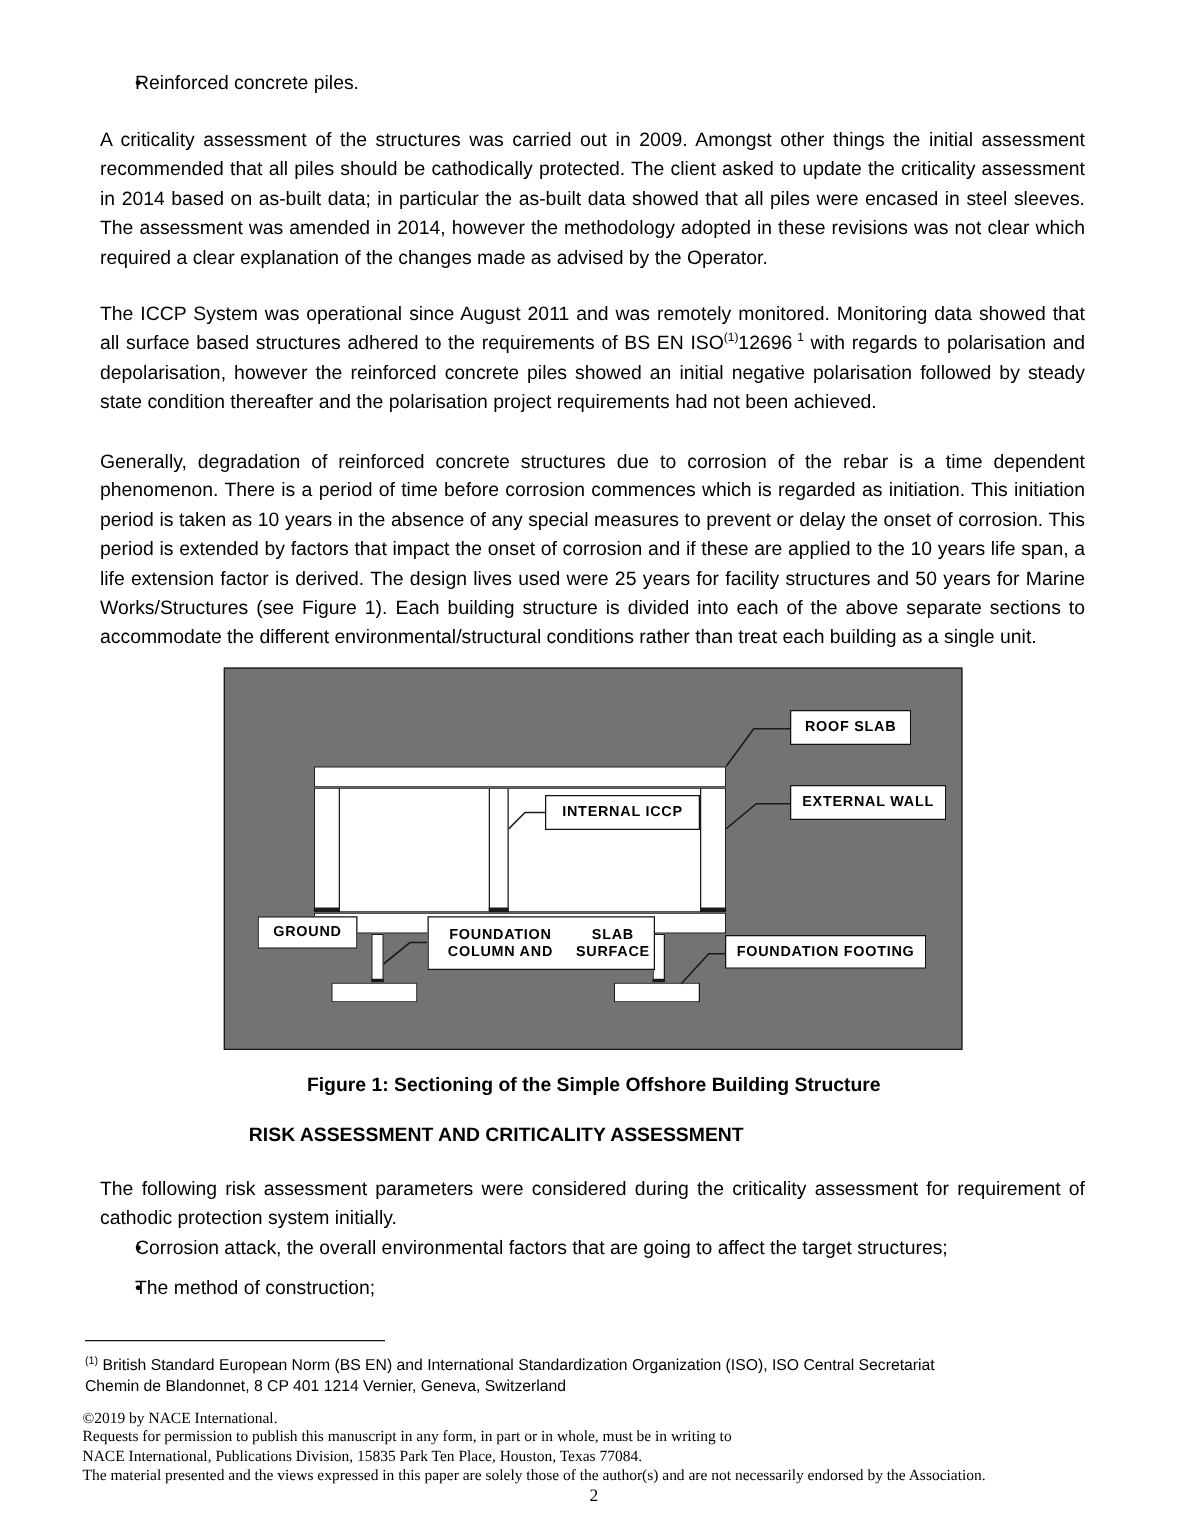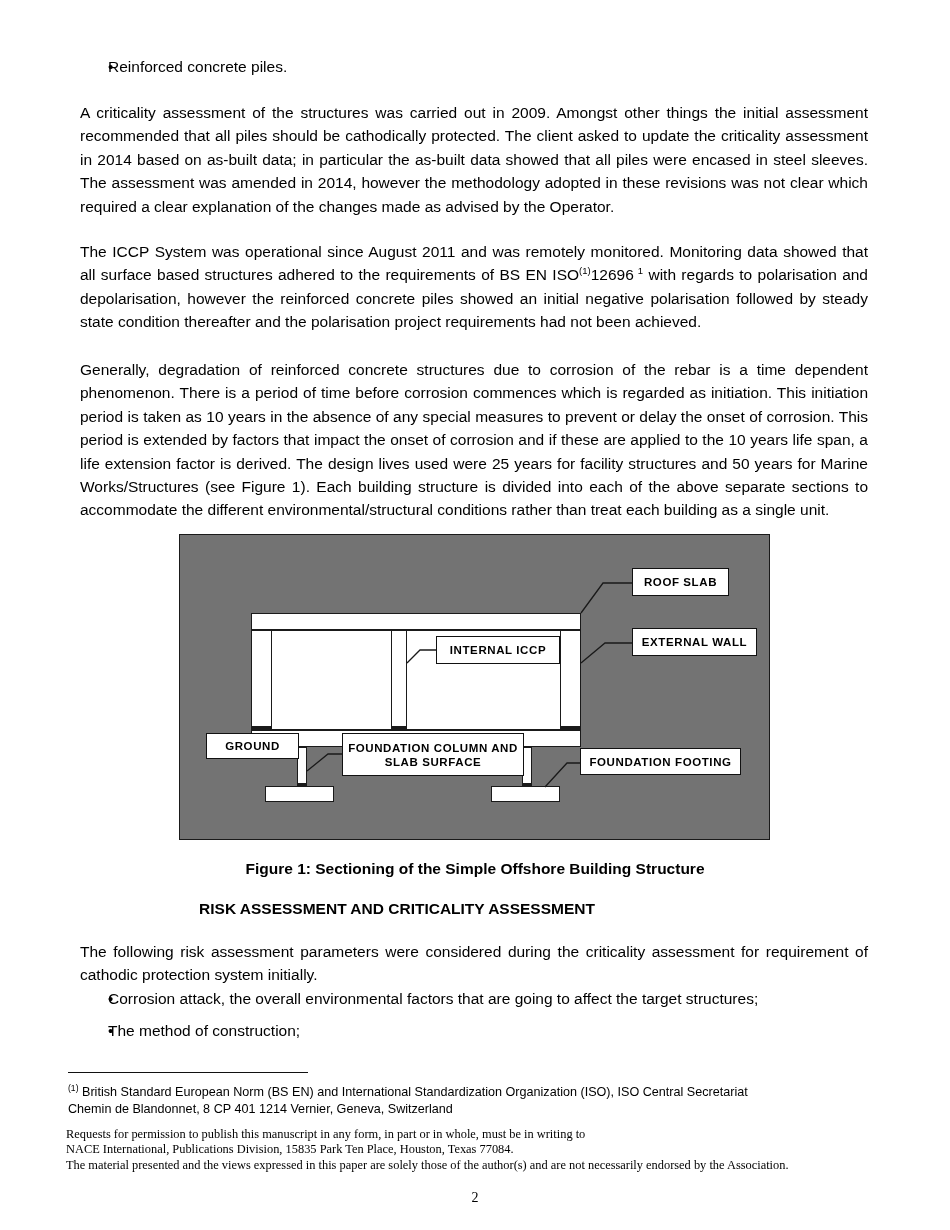--- a/index.html
+++ b/index.html
@@ -232,23 +232,23 @@
 
         <path d="M 365 252 L 387 228 L 400 228" fill="none" stroke="#1a1a1a" stroke-width="1.3"></path>
       </svg>
 
       <div class="callout" style="left:452px; top:33px; width:97px; height:28px;">ROOF SLAB</div>
 
       <div class="callout" style="left:452px; top:93px; width:125px; height:28px;">EXTERNAL WALL</div>
 
       <div class="callout" style="left:256px; top:101px; width:124px; height:28px;">INTERNAL ICCP</div>
 
-      <div class="callout" style="left:26px; top:198px; width:93px; height:26px;">GROUND</div>
-
-      <div class="callout" style="left:162px; top:198px; width:182px; height:43px; flex-direction:column;">
+      <div class="callout" style="left:26px; top:198px; width:80px; height:26px;">GROUND</div>
+
+      <div class="callout" style="left:162px; top:198px; width:182px; height:43px; flex-direction:row;">
         <span>FOUNDATION COLUMN AND</span>
         <span>SLAB SURFACE</span>
       </div>
 
       <div class="callout" style="left:400px; top:213px; width:161px; height:27px;">FOUNDATION FOOTING</div>
 
 
     </div>
   </div>
 
@@ -268,20 +268,21 @@
     <span class="bullet-text">The method of construction;</span>
   </div>
 
   <div class="fn-rule"></div>
   <div class="footnote">
     <sup>(1)</sup><span> British Standard European Norm (BS EN) and International Standardization Organization (ISO), ISO Central Secretariat</span><br>
     <span>Chemin de Blandonnet, 8 CP 401 1214 Vernier, Geneva, Switzerland</span>
   </div>
 
   <div class="copyright">
+    <div>©2019 by NACE International.</div>
     <div>Requests for permission to publish this manuscript in any form, in part or in whole, must be in writing to</div>
     <div>NACE International, Publications Division, 15835 Park Ten Place, Houston, Texas 77084.</div>
     <div>The material presented and the views expressed in this paper are solely those of the author(s) and are not necessarily endorsed by the Association.</div>
   </div>
 
   <div class="page-number">2</div>
 
 </div>
 
 </body></html>

